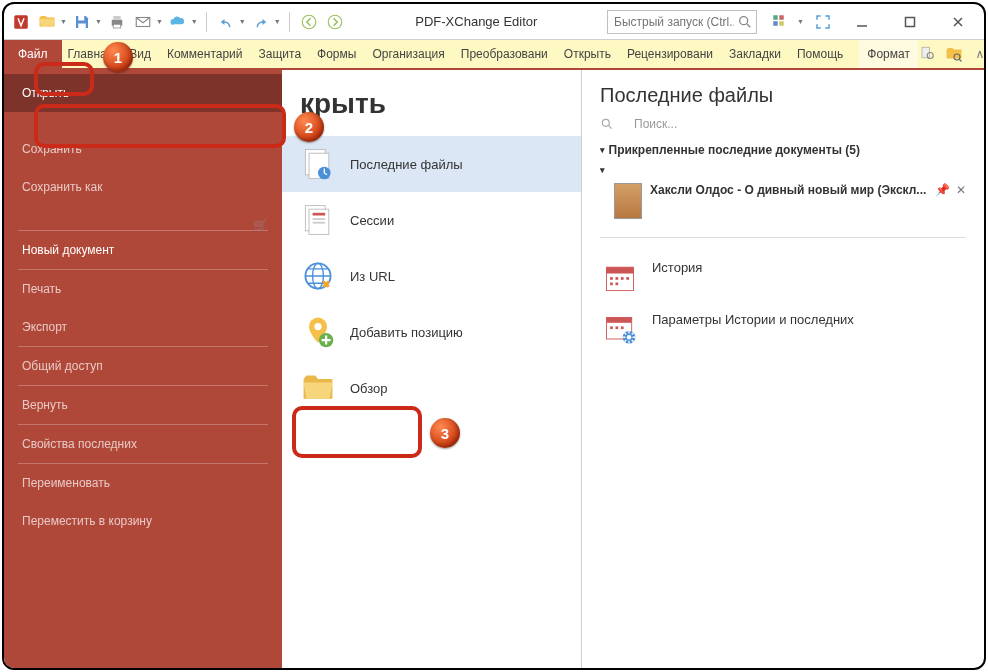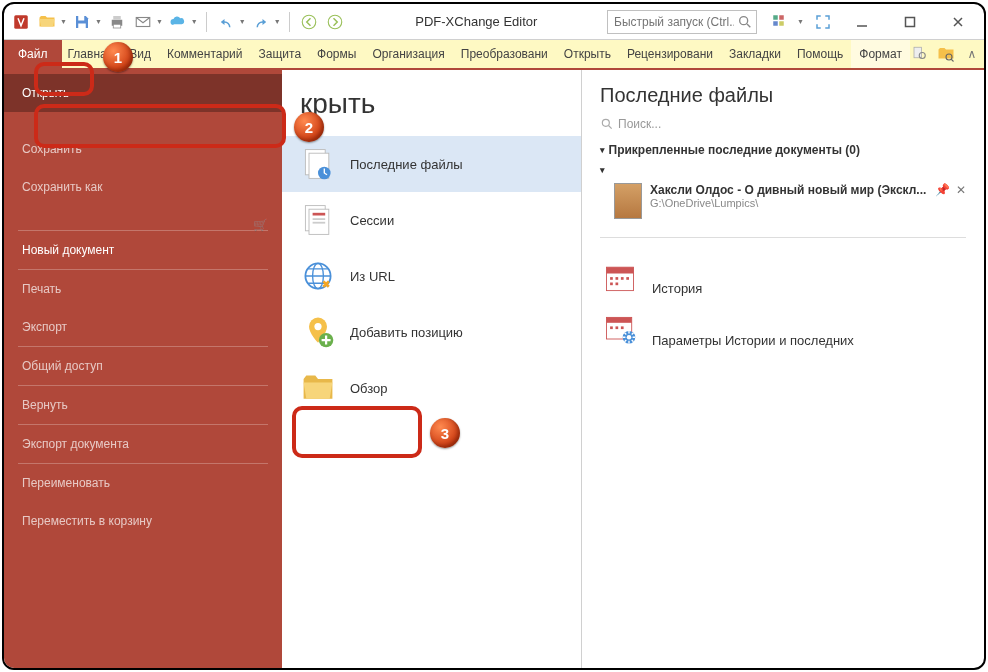--- a/index.html
+++ b/index.html
@@ -30,38 +30,38 @@
 
 .file-menu { width: 278px; background: #b0483a; color: #fff; display: flex; flex-direction: column; padding-top: 4px; }
 .file-menu .item { padding: 12px 18px; font-size: 12px; cursor: pointer; position: relative; }
 .file-menu .item.bold { font-weight: 400; color: #fff; }
 .file-menu .item.dim { color: rgba(255,255,255,0.7); }
 .file-menu .item.sel { background: #7d3329; }
 .file-menu .sep { height: 1px; background: rgba(255,255,255,0.25); margin: 0 14px; }
 .file-menu .item .cart { position: absolute; right: 14px; top: 12px; opacity: 0.6; }
 
 .center-panel { width: 300px; border-right: 1px solid #d0d0d0; padding: 10px 0; }
-.center-panel h1 { font-size: 28px; font-weight: 400; color: #333; padding: 8px 18px 16px; }
+.center-panel h1 { font-size: 28px; font-weight: 700; color: #333; padding: 8px 18px 16px; }
 .center-list .c-item { display: flex; align-items: center; gap: 14px; padding: 10px 18px; cursor: pointer; font-size: 13px; color: #333; position: relative; }
 .center-list .c-item.sel { background: #dbe7f5; }
 .center-list .c-item .c-icon { width: 36px; height: 36px; display: flex; align-items: center; justify-content: center; }
 
 .right-panel { flex: 1; padding: 14px 18px; overflow: hidden; }
 .right-panel h2 { font-size: 20px; font-weight: 300; color: #333; margin-bottom: 10px; }
-.search-row { display: flex; align-items: center; gap: 4px; color: #999; font-size: 12px; margin-bottom: 8px; }
+.search-row { display: flex; align-items: center; gap: 20px; color: #999; font-size: 12px; margin-bottom: 8px; }
 .group-header { display: flex; align-items: center; gap: 4px; font-size: 12px; font-weight: 600; color: #333; padding: 4px 0; cursor: pointer; }
 .group-header .tri { font-size: 9px; }
 .recent-file { display: flex; align-items: flex-start; gap: 8px; padding: 4px 0 10px 14px; font-size: 12px; position: relative; }
 .recent-file .thumb { width: 28px; height: 36px; background: linear-gradient(#d4a066,#b67840); border: 1px solid #999; }
 .recent-file .meta { flex: 1; overflow: hidden; }
 .recent-file .title { font-weight: 600; color: #333; white-space: nowrap; overflow: hidden; text-overflow: ellipsis; }
 .recent-file .path { color: #888; font-size: 11px; white-space: nowrap; overflow: hidden; text-overflow: ellipsis; }
 .recent-file .actions { display: flex; gap: 6px; color: #777; }
 .hr { height: 1px; background: #ddd; margin: 8px 0 14px; }
-.option-row { display: flex; align-items: flex-end; gap: 12px; padding: 8px 0; font-size: 13px; color: #333; cursor: pointer; }
+.option-row { display: flex; align-items: flex-start; gap: 12px; padding: 8px 0; font-size: 13px; color: #333; cursor: pointer; }
 .option-row .o-icon { width: 40px; height: 36px; display: flex; align-items: center; justify-content: center; }
 
 .callout { position: absolute; border: 4px solid #cc2a18; border-radius: 10px; pointer-events: none; z-index: 10; }
 .badge { position: absolute; width: 30px; height: 30px; border-radius: 50%; background: radial-gradient(circle at 35% 30%, #ff8a50, #cc3a10 70%); color: #fff; font-weight: 700; display: flex; align-items: center; justify-content: center; font-size: 15px; box-shadow: inset -2px -2px 4px rgba(0,0,0,0.3), 0 1px 2px rgba(0,0,0,0.4); z-index: 20; pointer-events: none; }
 
 .search-glass { position: absolute; right: 4px; top: 4px; width: 16px; height: 16px; color: #888; }
 </style>
 </head>
 <body>
 
@@ -184,21 +184,21 @@
     <div class="ribbon-tab">Вид</div>
     <div class="ribbon-tab">Комментарий</div>
     <div class="ribbon-tab">Защита</div>
     <div class="ribbon-tab">Формы</div>
     <div class="ribbon-tab">Организация</div>
     <div class="ribbon-tab">Преобразовани</div>
     <div class="ribbon-tab">Открыть</div>
     <div class="ribbon-tab">Рецензировани</div>
     <div class="ribbon-tab">Закладки</div>
     <div class="ribbon-tab">Помощь</div>
-    <div class="ribbon-tab format" style="">Формат</div>
+    <div class="ribbon-tab format" style="margin-left:8px;">Формат</div>
     <div class="ribbon-right">
       <span class="ri-icon">
           <svg viewBox="0 0 24 24" width="18" height="18">
             <rect x="4" y="3" width="10" height="14" fill="#eee" stroke="#aaa"></rect>
             <circle cx="15" cy="14" r="4" fill="none" stroke="#888" stroke-width="1.5"></circle>
           </svg>
         </span>
       <span class="ri-icon">
           <svg viewBox="0 0 24 24" width="18" height="18">
             <path d="M2 6l2-2h6l2 2h10v12H2z" fill="#f5c04a"></path>
@@ -220,21 +220,21 @@
       <div class="sep"></div>
       <div class="item bold">Новый документ</div>
       <div class="sep"></div>
       <div class="item dim">Печать</div>
       <div class="item dim">Экспорт</div>
       <div class="sep"></div>
       <div class="item dim">Общий доступ</div>
       <div class="sep"></div>
       <div class="item dim">Вернуть</div>
       <div class="sep"></div>
-      <div class="item dim">Экспорт документа</div>
+      <div class="item dim">Свойства последних</div>
       <div class="sep"></div>
       <div class="item dim">Переименовать</div>
       <div class="item dim">Переместить в корзину</div>
     </div>
 
     <div class="center-panel">
       <h1>крыть</h1>
       <div class="center-list">
         <div class="c-item sel">
           <span class="c-icon">
@@ -297,30 +297,29 @@
       <h2>Последние файлы</h2>
       <div class="search-row">
         <svg width="14" height="14" viewBox="0 0 24 24">
             <circle cx="10" cy="10" r="6" fill="none" stroke="#aaa" stroke-width="2"></circle>
             <path d="M15 15l5 5" stroke="#aaa" stroke-width="2"></path>
           </svg>
         <span>Поиск...</span>
       </div>
       <div class="group-header">
           <span class="tri">▾</span>
-          <span>Прикрепленные последние документы (0)</span>
+          <span>Прикрепленные последние документы (5)</span>
         </div>
       <div class="group-header">
           <span class="tri">▾</span>
         </div>
       <div class="recent-file">
         <div class="thumb"></div>
         <div class="meta">
           <div class="title">Хаксли Олдос - О дивный новый мир (Экскл...</div>
-          <div class="path">G:\OneDrive\Lumpics\</div>
         </div>
         <div class="actions">
           <span style="color:#8a6fc9;">📌</span>
           <span>✕</span>
         </div>
       </div>
       <div class="hr"></div>
       <div class="option-row">
         <span class="o-icon">
             <svg viewBox="0 0 40 40" width="40" height="36">

